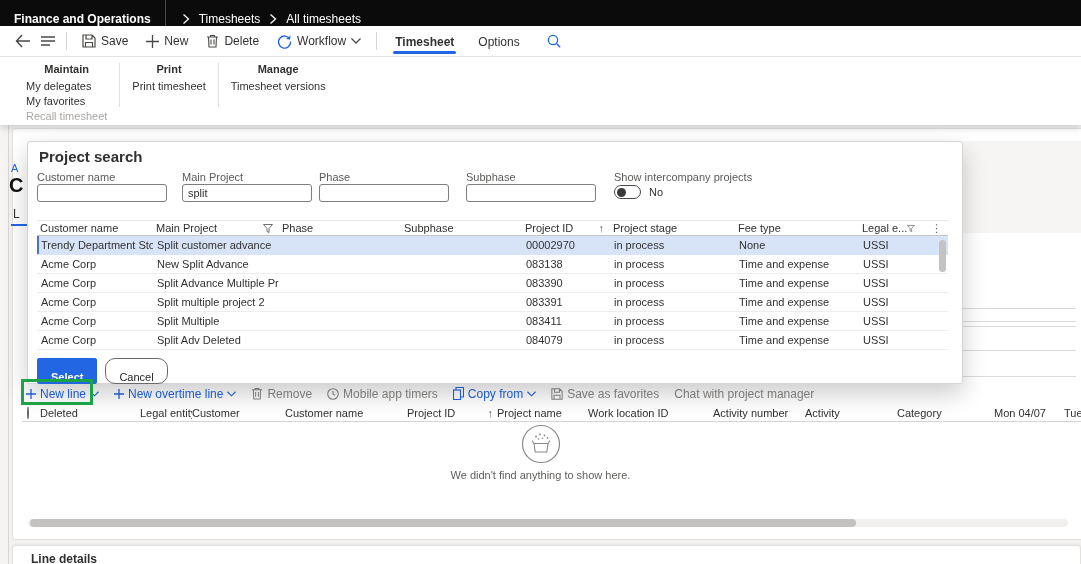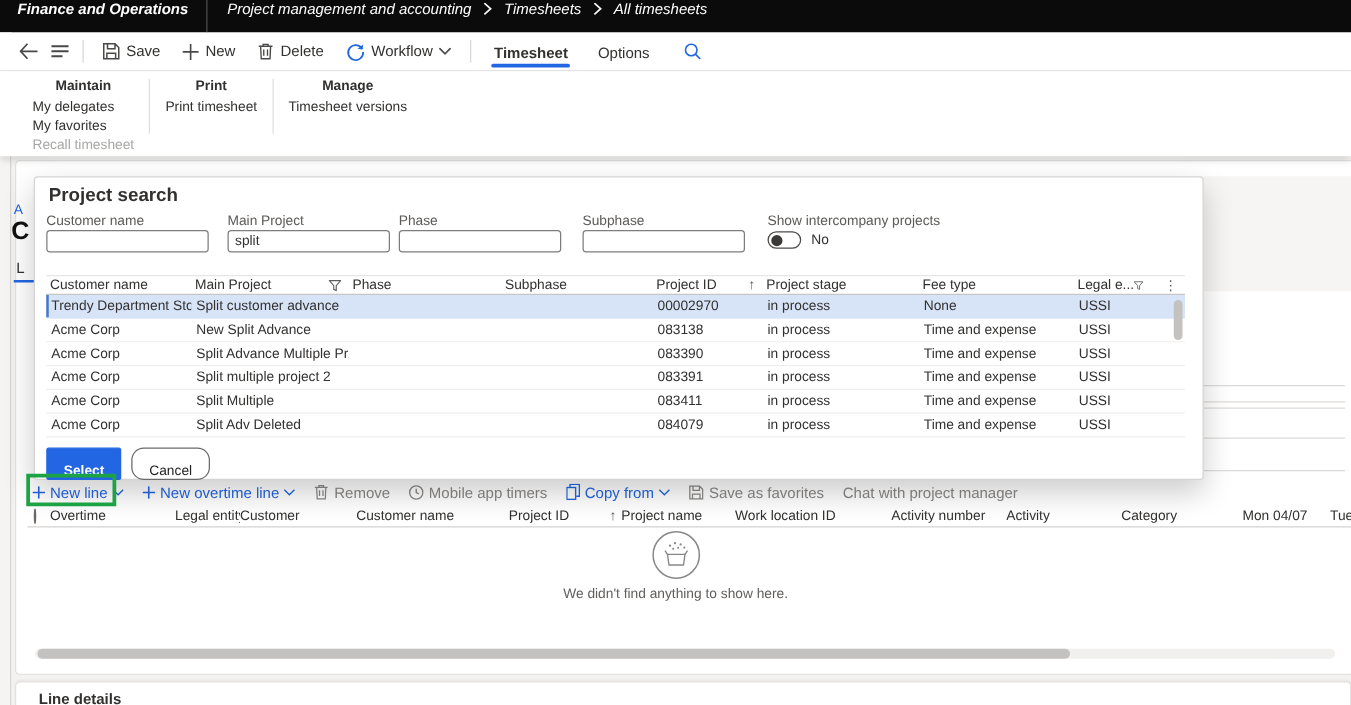--- a/index.html
+++ b/index.html
@@ -2,21 +2,21 @@
 <html><head>
 <meta charset="utf-8">
 <style>
   * { box-sizing: border-box; margin: 0; padding: 0; }
   html,body { width:1081px; height:564px; overflow:hidden; }
   body { font-family:"Liberation Sans", sans-serif; font-size:11px; color:#323130; background:#f3f2f1; position:relative; }
   svg { display:block; }
 
   
   .topbar { position:absolute; left:0; top:0; width:1081px; height:26px; background:#0b0b0b; color:#fff;
-            display:flex; align-items:flex-start;font-style:italic; }
+            display:flex; align-items:flex-end; }
   .topbar .apptitle { font-weight:bold; font-size:12px; padding:0 14px; }
   .topbar .tsep { width:1px; height:26px; background:#4d4d4d; }
   .breadcrumb { display:flex; align-items:center; gap:9px; padding-left:16px; font-size:12px; }
   .crumb { white-space:nowrap; cursor:pointer; }
   .crumb-chev { opacity:.95; }
 
   
   .cmdbar { position:absolute; left:0; top:26px; width:1081px; height:31px; background:#fff;
             display:flex; align-items:center; gap:4px; padding-left:12px; border-bottom:1px solid #e8e6e4; z-index:3;}
   .cmd { display:flex; align-items:center; gap:5px; padding:4px 7px; font-size:12px; color:#323130; cursor:pointer; white-space:nowrap;justify-content:flex-end; }
@@ -102,21 +102,20 @@
   .icon { color:#4a4947; }
   .icon.blue { color:#2266E3; }
 </style>
 </head>
 <body>
 
 <header class="topbar">
   <span class="apptitle">Finance and Operations</span>
   <span class="tsep"></span>
   <nav class="breadcrumb">
-    <span class="crumb">Project management and accounting</span>
     <svg class="crumb-chev" width="8" height="10" viewBox="0 0 8 10">
         <path d="M1.5 0.5 L6.5 5 L1.5 9.5" fill="none" stroke="#fff" stroke-width="1.4"></path>
       </svg>
     <span class="crumb">Timesheets</span>
     <svg class="crumb-chev" width="8" height="10" viewBox="0 0 8 10">
         <path d="M1.5 0.5 L6.5 5 L1.5 9.5" fill="none" stroke="#fff" stroke-width="1.4"></path>
       </svg>
     <span class="crumb">All timesheets</span>
   </nav>
 </header>
@@ -394,21 +393,21 @@
     <span>Save as favorites</span>
   </span>
   <span class="ltb gray">
     <span>Chat with project manager</span>
   </span>
 </div>
 <div class="green-box"></div>
 
 <div class="lgrid-head">
   <div class="lh"><span class="radio"></span></div>
-  <div class="lh">Overtime</div>
+  <div class="lh">Deleted</div>
   <div class="lh">Legal entity</div>
   <div class="lh">Customer</div>
   <div class="lh">Customer name</div>
   <div class="lh with-icon">
     <span>Project ID</span>
     <span style="color:#605e5c;">↑</span>
   </div>
   <div class="lh">Project name</div>
   <div class="lh">Work location ID</div>
   <div class="lh">Activity number</div>

